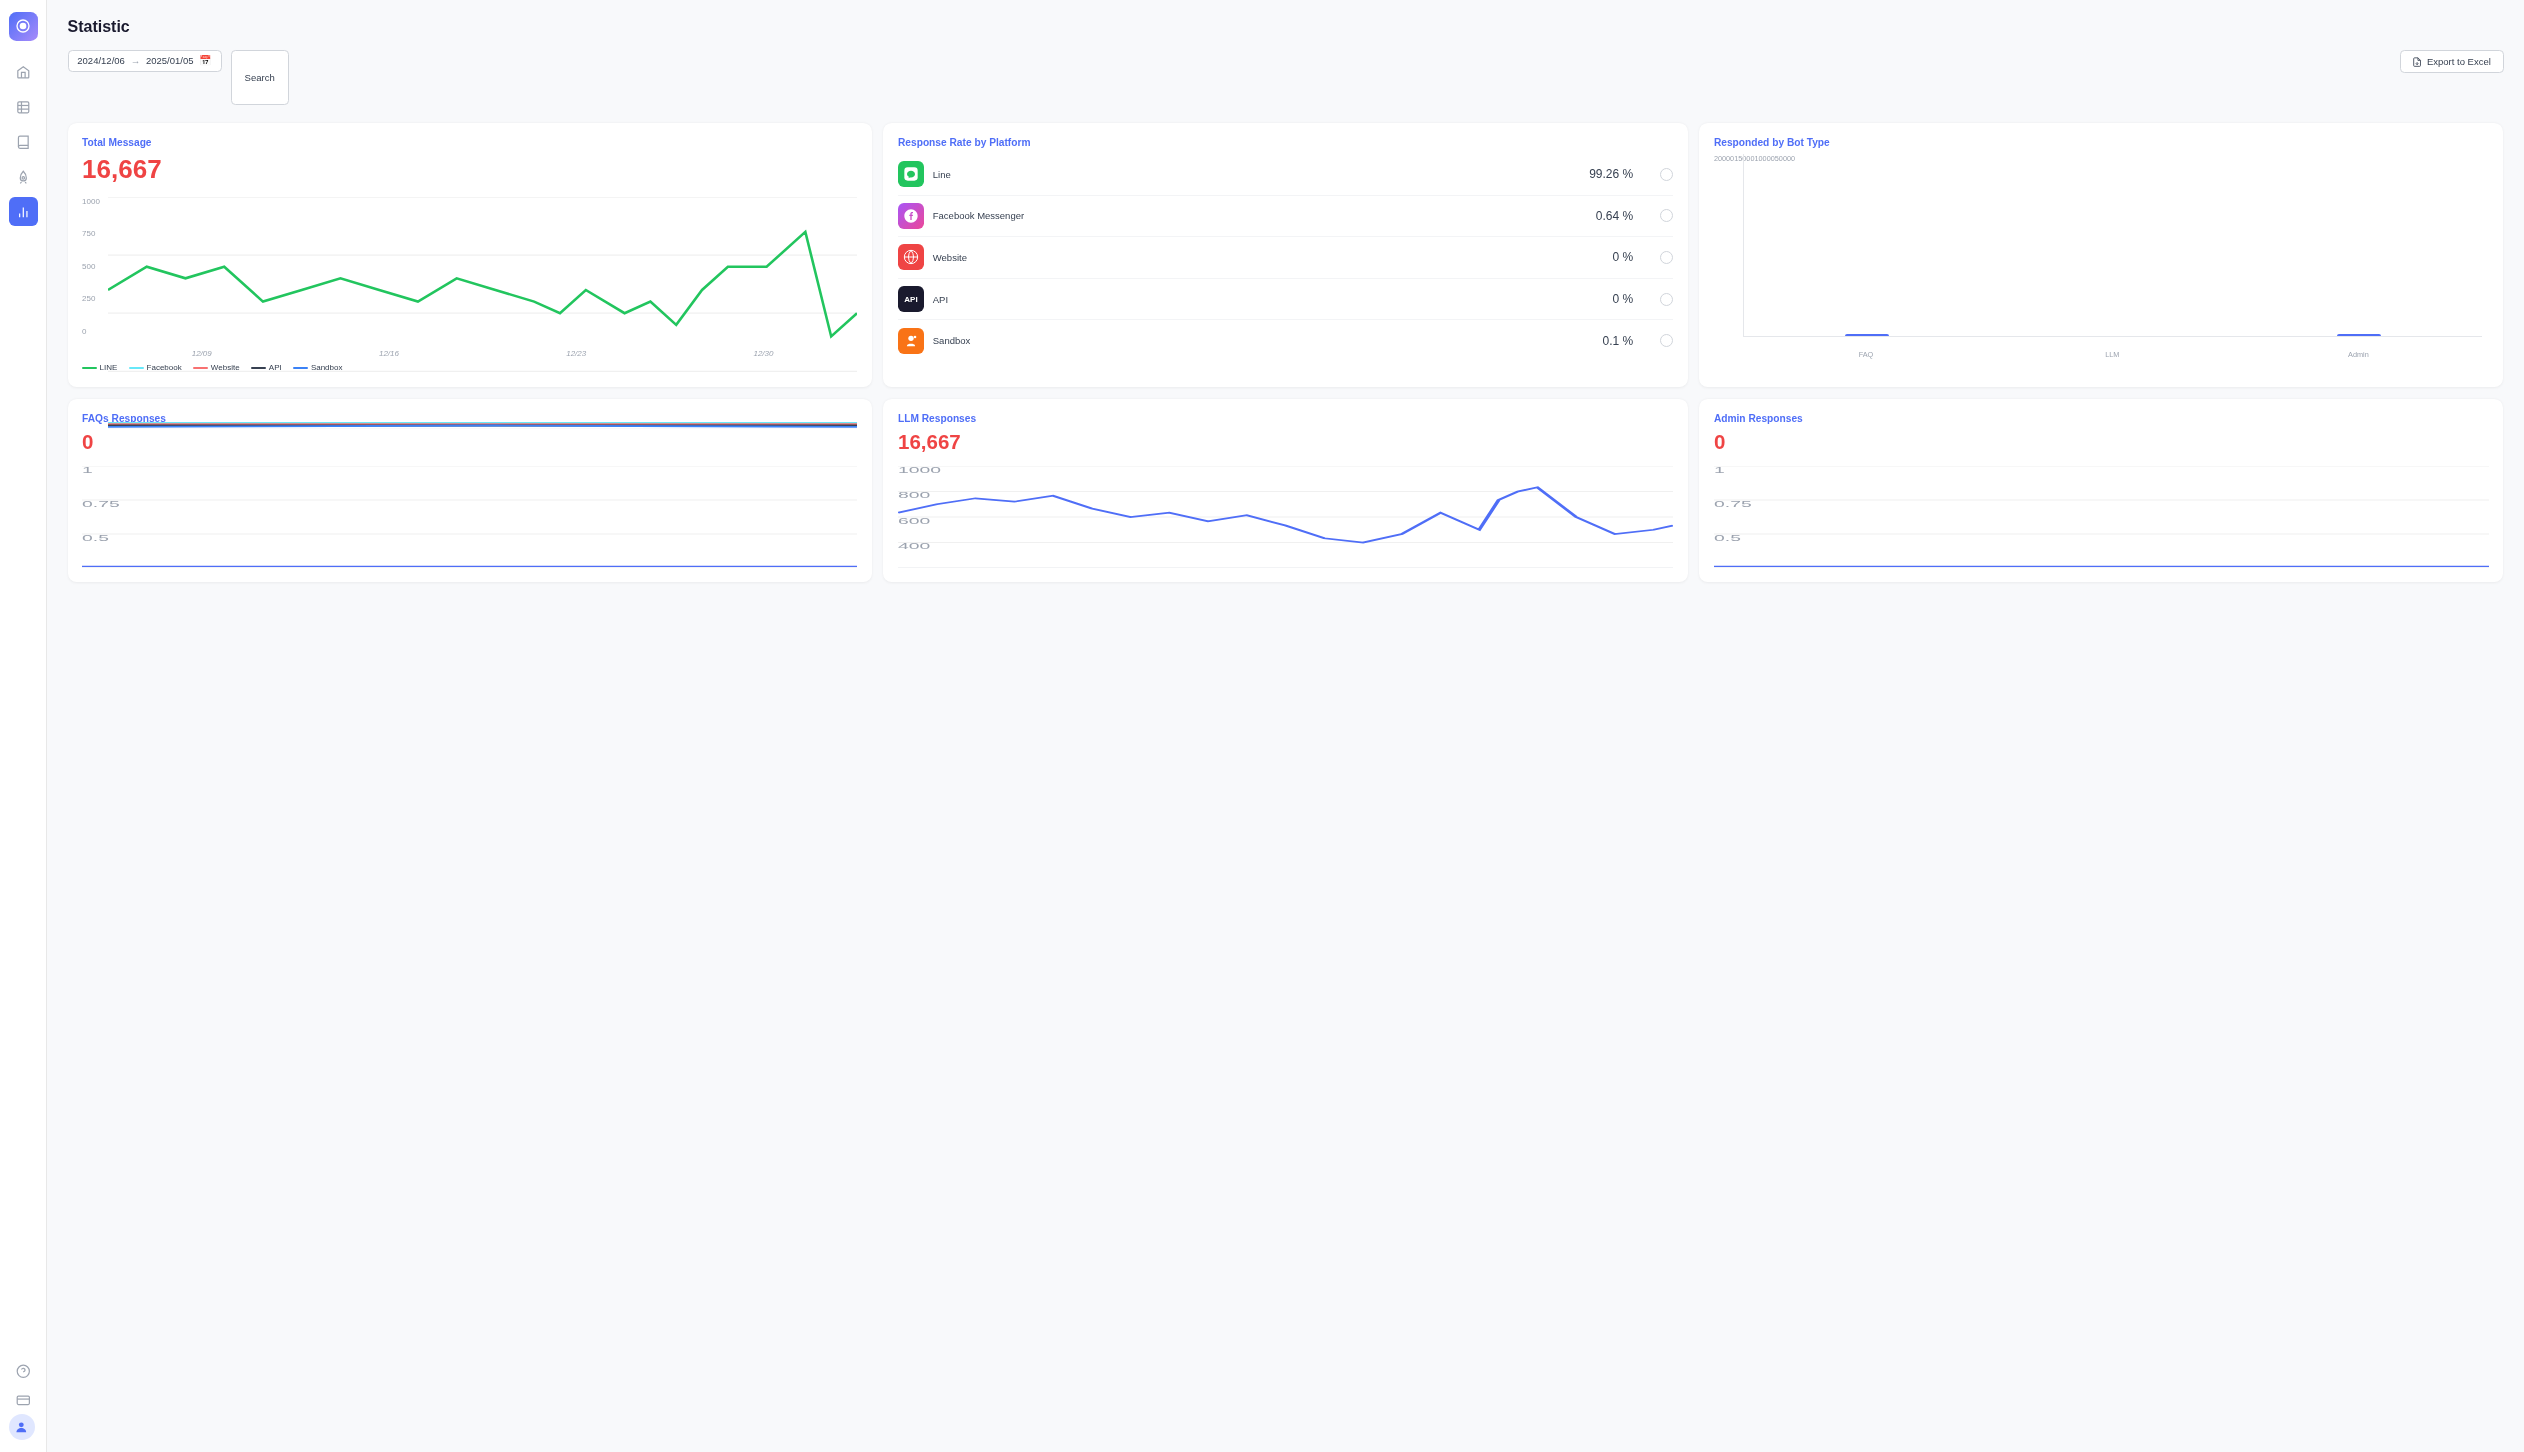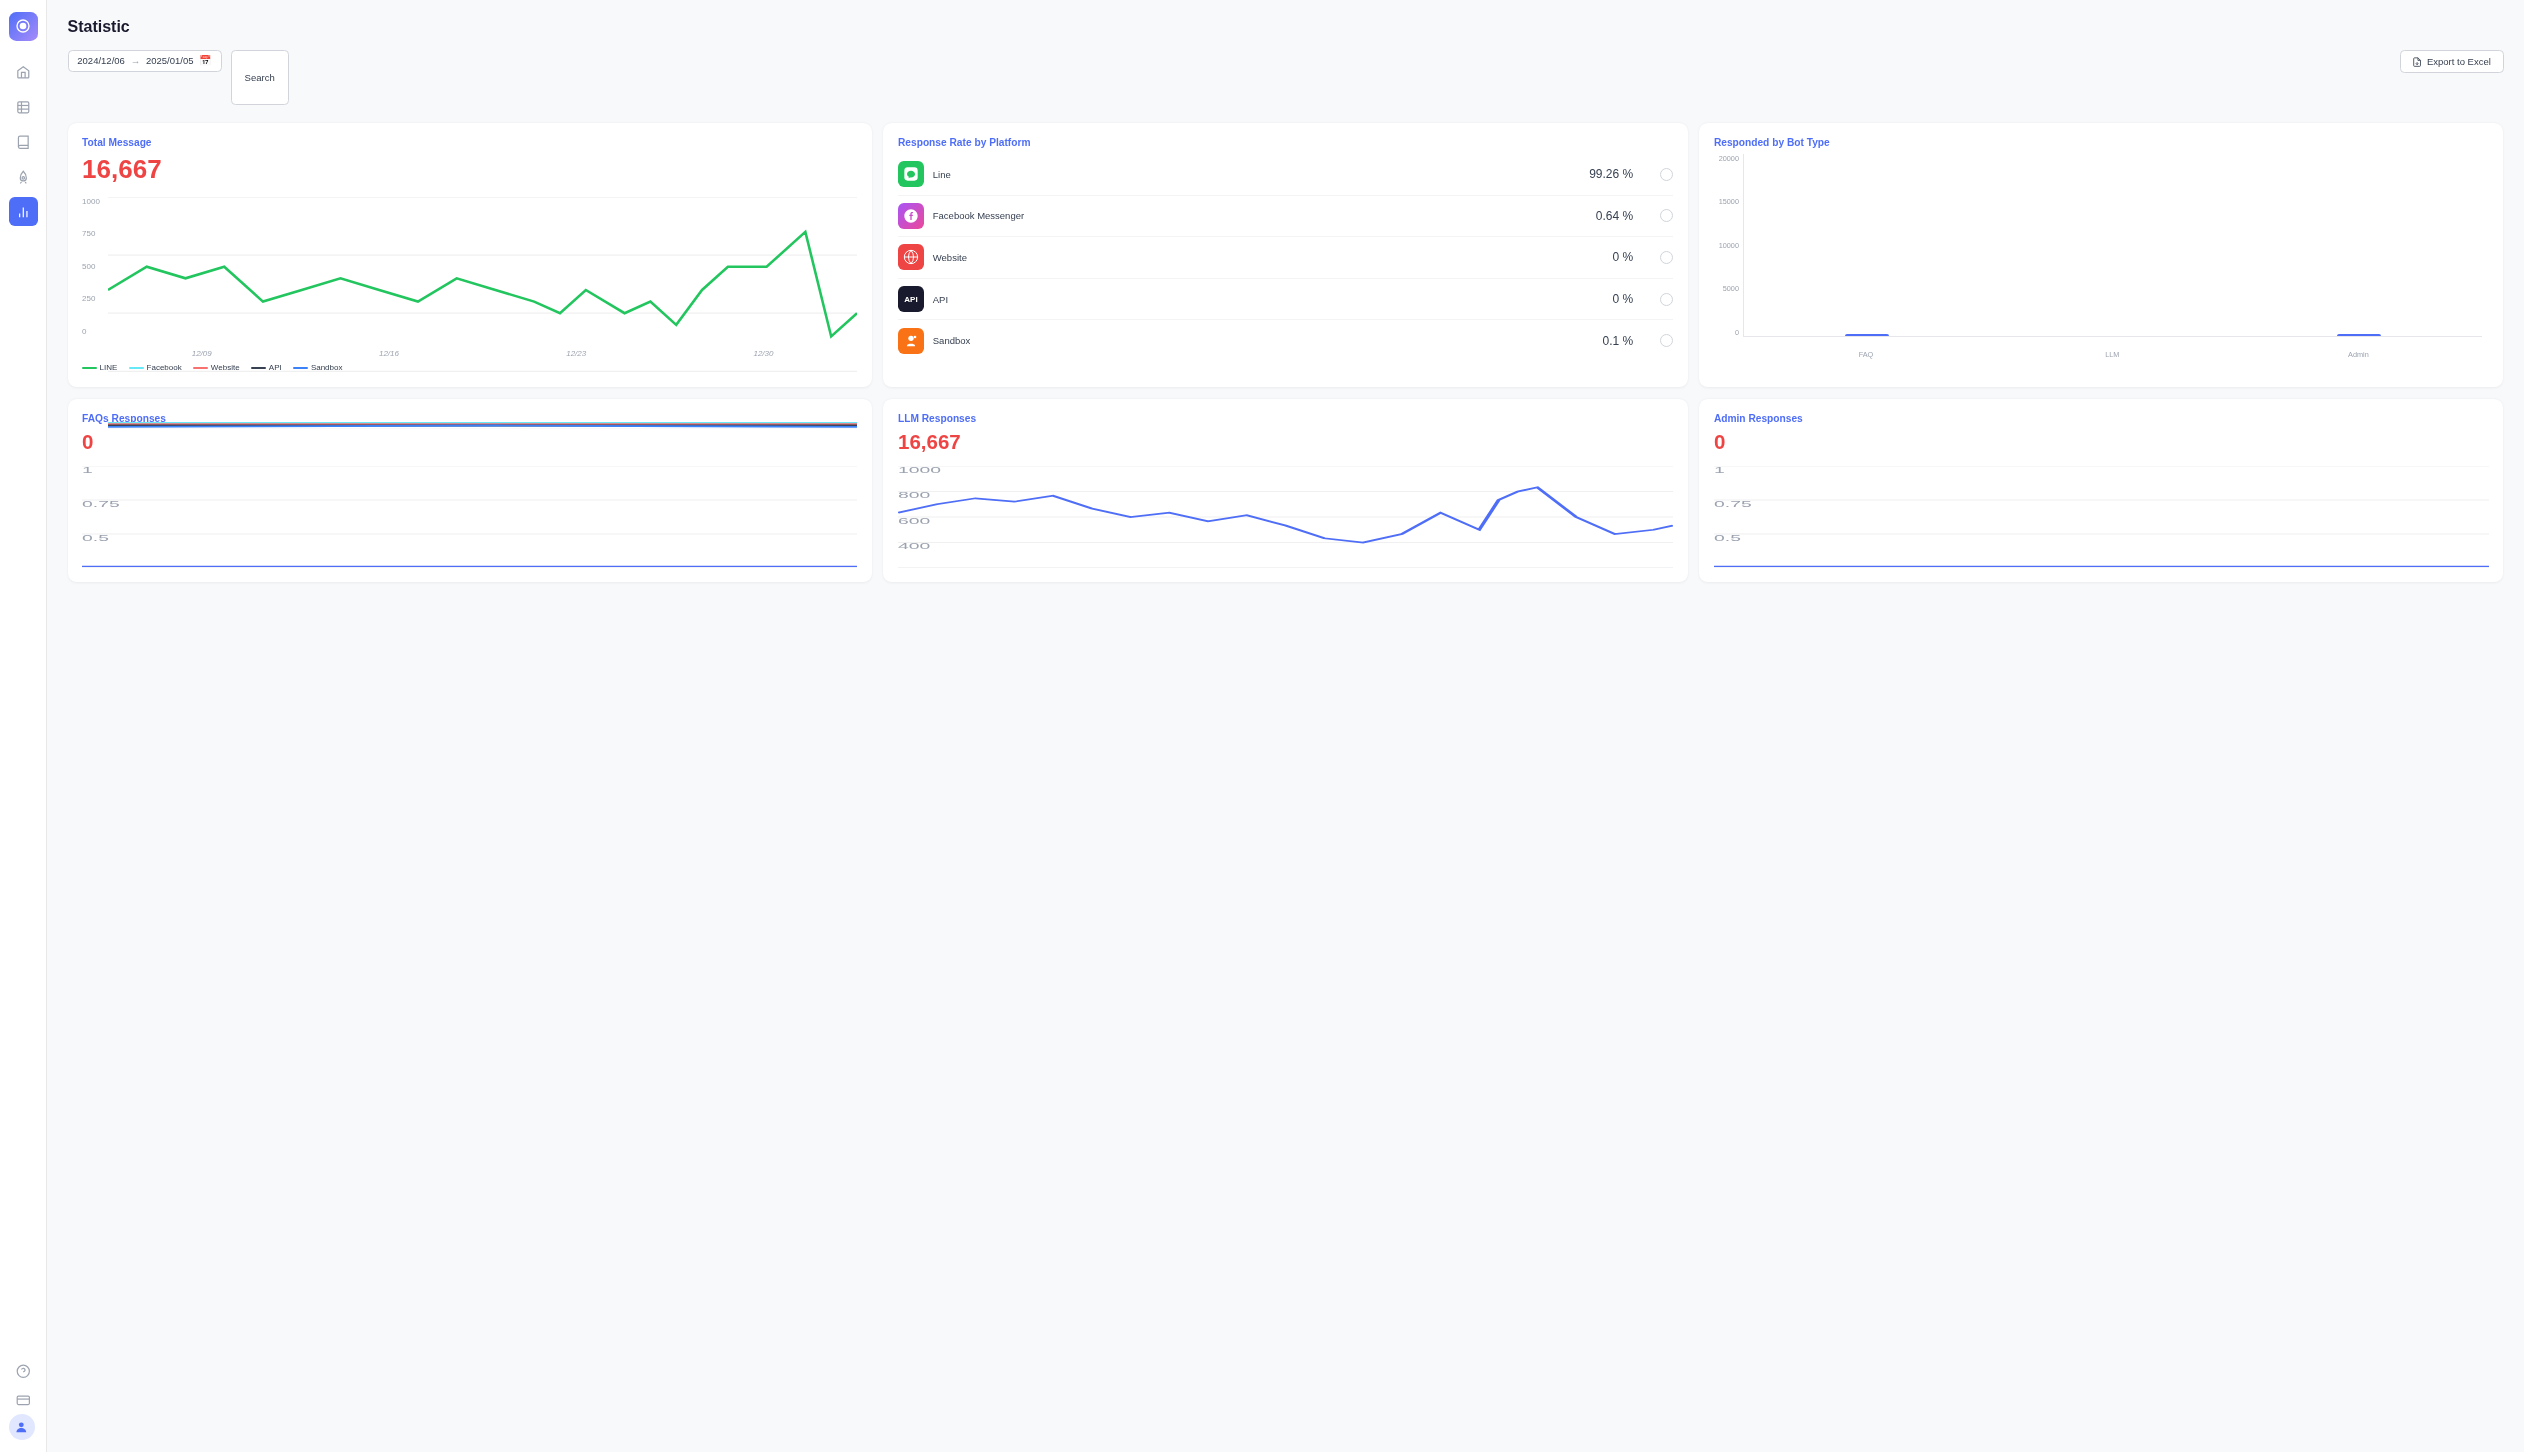--- a/index.html
+++ b/index.html
@@ -192,21 +192,21 @@
       flex: 1; display: flex; justify-content: center; align-items: flex-end;
     }
     .bar {
       width: 44px;
       background: #4f6ef7;
       border-radius: 2.2px 2.2px 0 0;
     }
     .bar-yaxis {
       position: absolute;
       left: 0; top: 0; bottom: 22px;
-      display: flex; flex-direction: column; justify-content: space-between;
+      display: flex; flex-direction: row; justify-content: space-between;
       font-size: 7.3px; color: #9ca3af; width: 28px; text-align: right; padding-right: 2.9px;
     }
     .bar-xaxis {
       position: absolute;
       left: 29px; right: 7.3px; bottom: 0;
       display: flex;
       font-size: 7.3px; color: #9ca3af;
     }
     .bar-xlabel { flex: 1; text-align: center; padding-top: 2.9px; }
 

